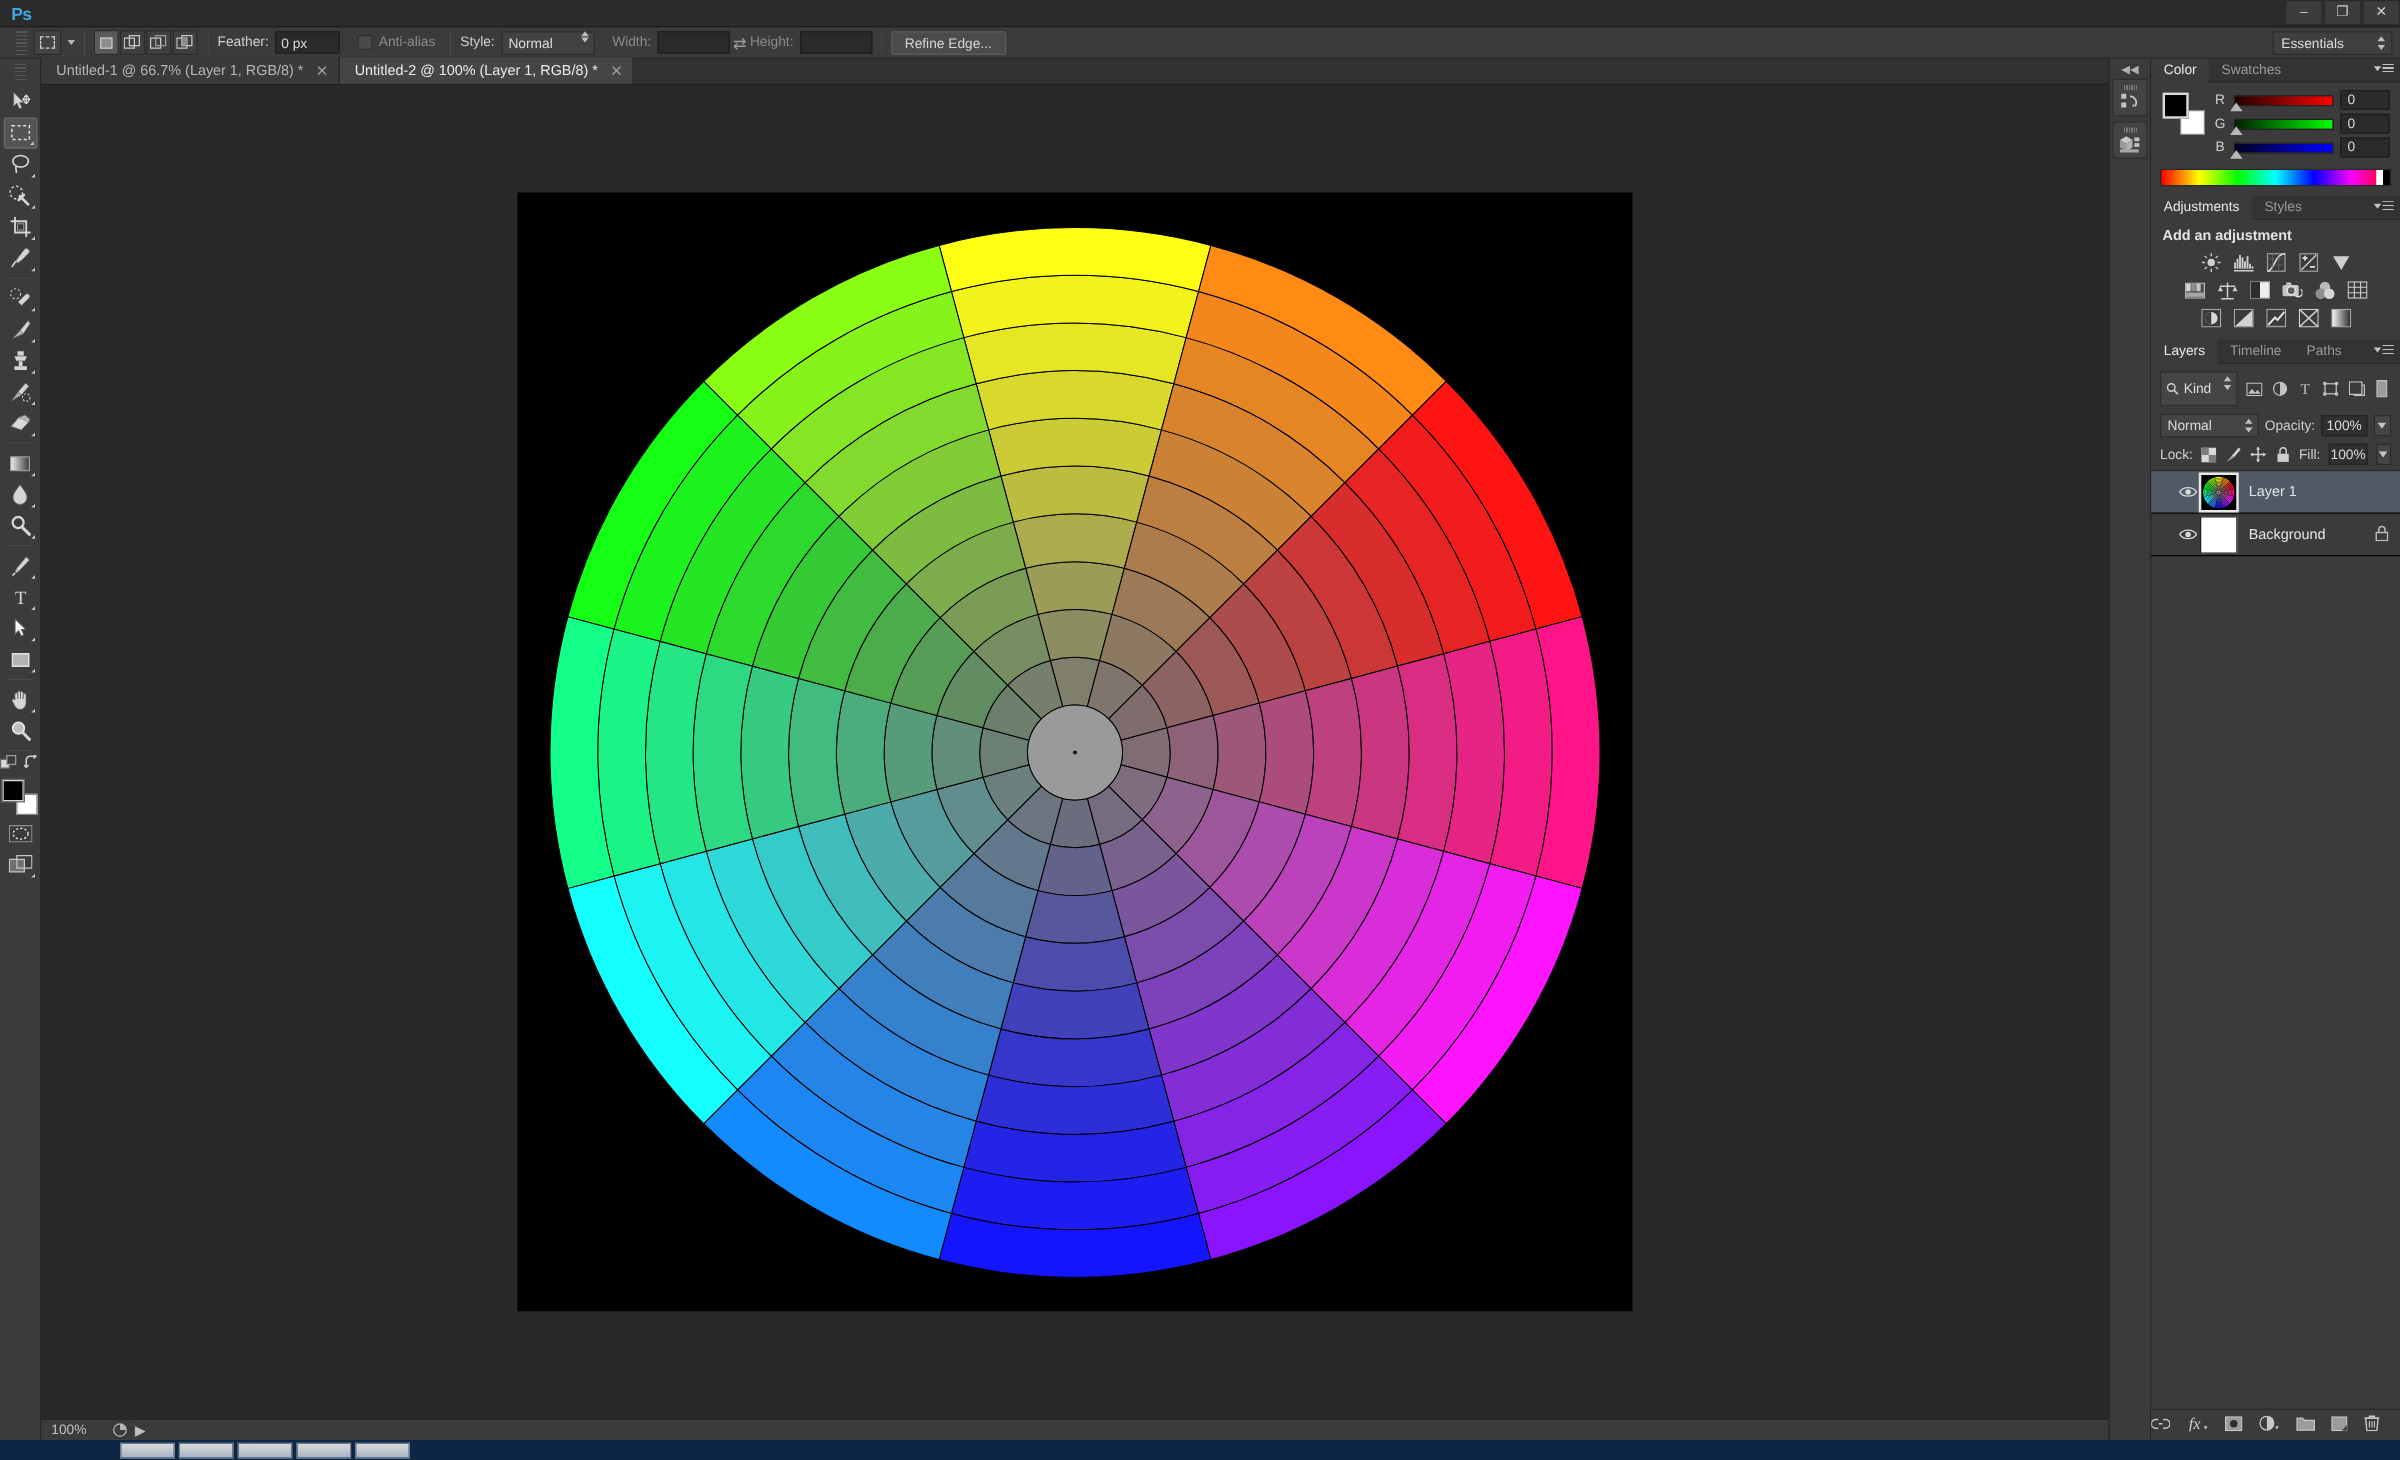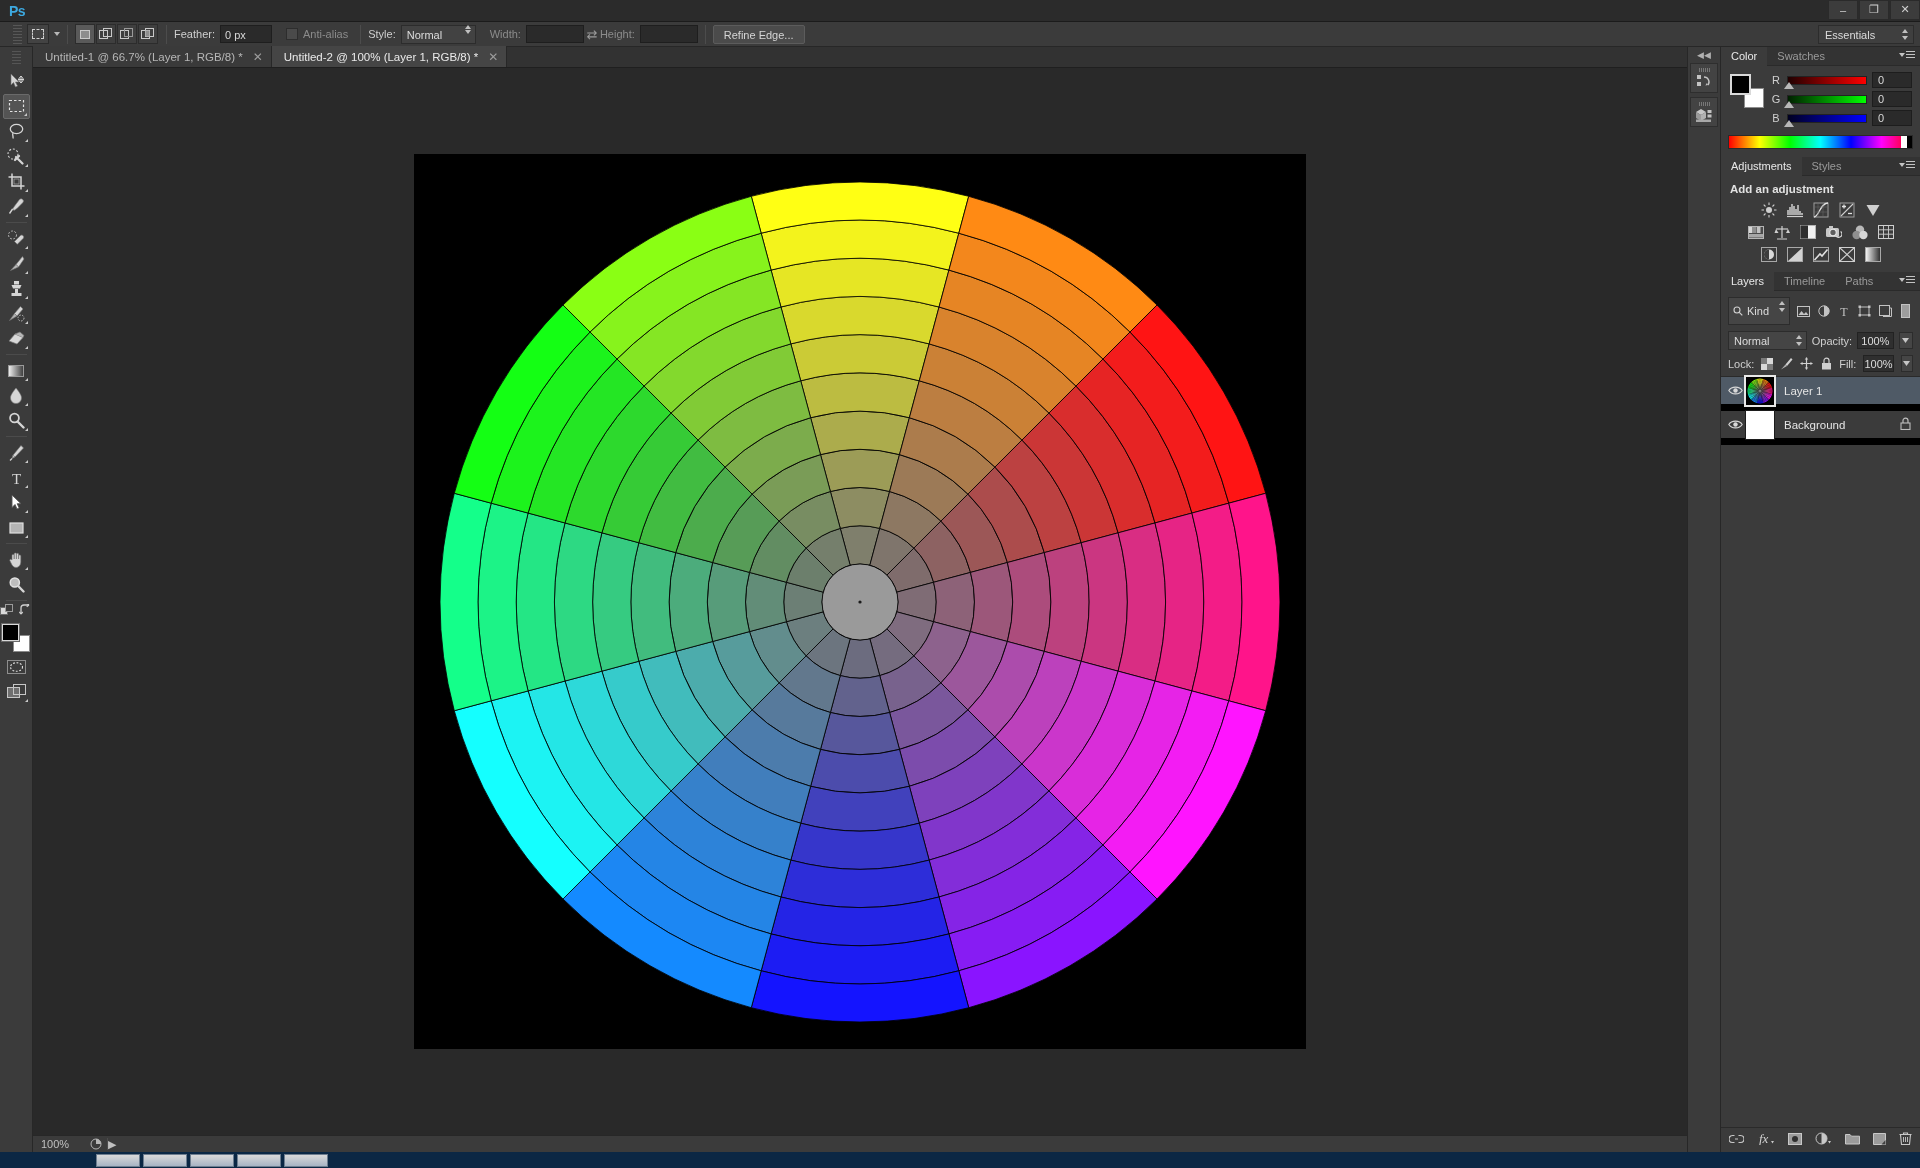--- a/index.html
+++ b/index.html
@@ -185,32 +185,32 @@
       border-left:3px solid transparent;border-right:3px solid transparent;border-top:4px solid #c0c0c0;}
   .mode-sel::before { content:""; position:absolute; right:4px; top:3px;
       border-left:3px solid transparent;border-right:3px solid transparent;border-bottom:4px solid #c0c0c0;}
   .lab-sm { font-size:11px; color:#cfcfcf; }
   .num-box { width:38px; height:17px; background:#2f2f2f; border:1px solid #222;
              color:#dcdcdc; font-size:11px; line-height:16px; text-align:center; }
   .drop-sq { width:15px; height:17px; background:#454545; border:1px solid #2c2c2c;
              display:flex; align-items:center; justify-content:center; }
   .lock-row { display:flex; align-items:center; gap:7px; margin-bottom:2px; }
   .layer-list { border-top:1px solid #2a2a2a; }
-  .layer-row { height:34px; display:flex; align-items:center; border-bottom:7px solid #000000;
-               padding-left:4px; }
+  .layer-row { height:34px; display:flex; align-items:center; border-bottom:1px solid #000000;
+               padding-left:19px; }
   .layer-row.sel { background:#4f5a66; }
   .eye { width:20px; display:flex; align-items:center; justify-content:center; }
   .thumb { width:30px; height:30px; background:#000; border:1px solid #1c1c1c; margin-right:9px;
            position:relative; }
   .thumb.sel-out { outline:2px solid #e8e8e8; outline-offset:-1px; }
   .layer-name { font-size:11.5px; color:#e4e4e4; flex:1; }
   .layer-name.ital { }
   .lock-ic { margin-right:9px; }
   .layer-foot { margin-top:auto; height:25px; background:#3b3b3b; border-top:1px solid #2a2a2a;
-                display:flex; align-items:center; justify-content:center; gap:13px; }
+                display:flex; align-items:center; justify-content:flex-start; gap:13px; }
 
   .taskbar { height:16px; background:#0b2744; display:flex; align-items:center; gap:3px;
              padding-left:96px; flex:0 0 16px; }
   .tb-item { width:44px; height:13px; background:linear-gradient(#d9d9d9,#a8b4c4);
              border:1px solid #6d7d8f; }
   .panel-scroll { flex:1; display:flex; flex-direction:column; min-height:0; }
 </style>
 </head>
 <body>
 

